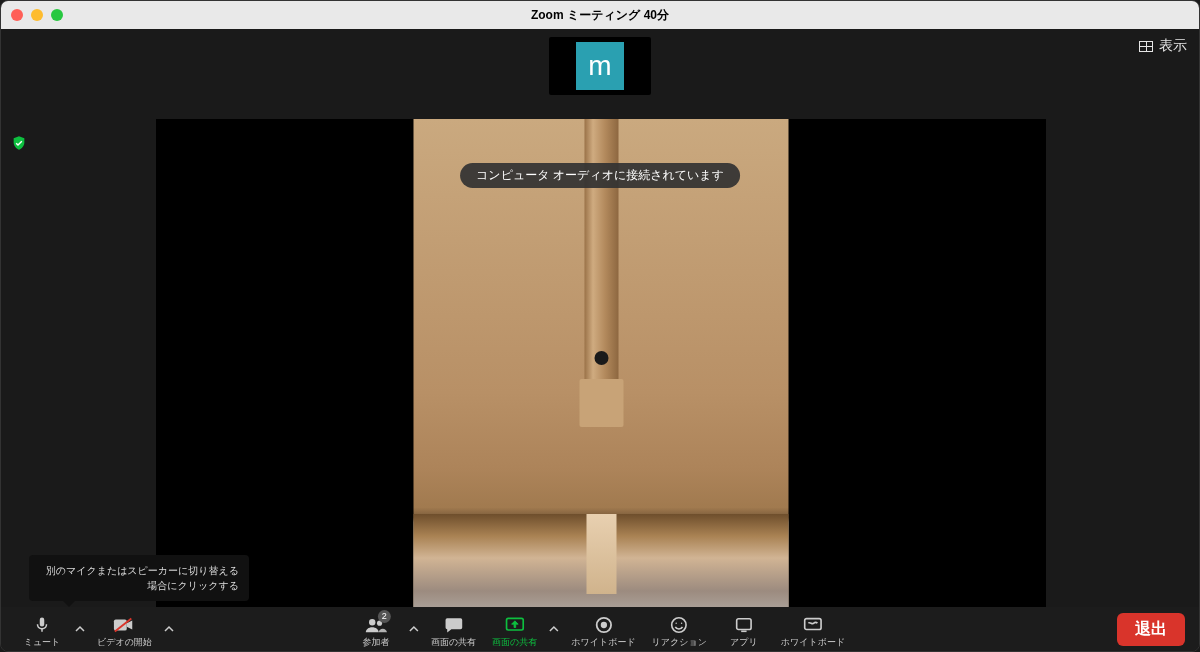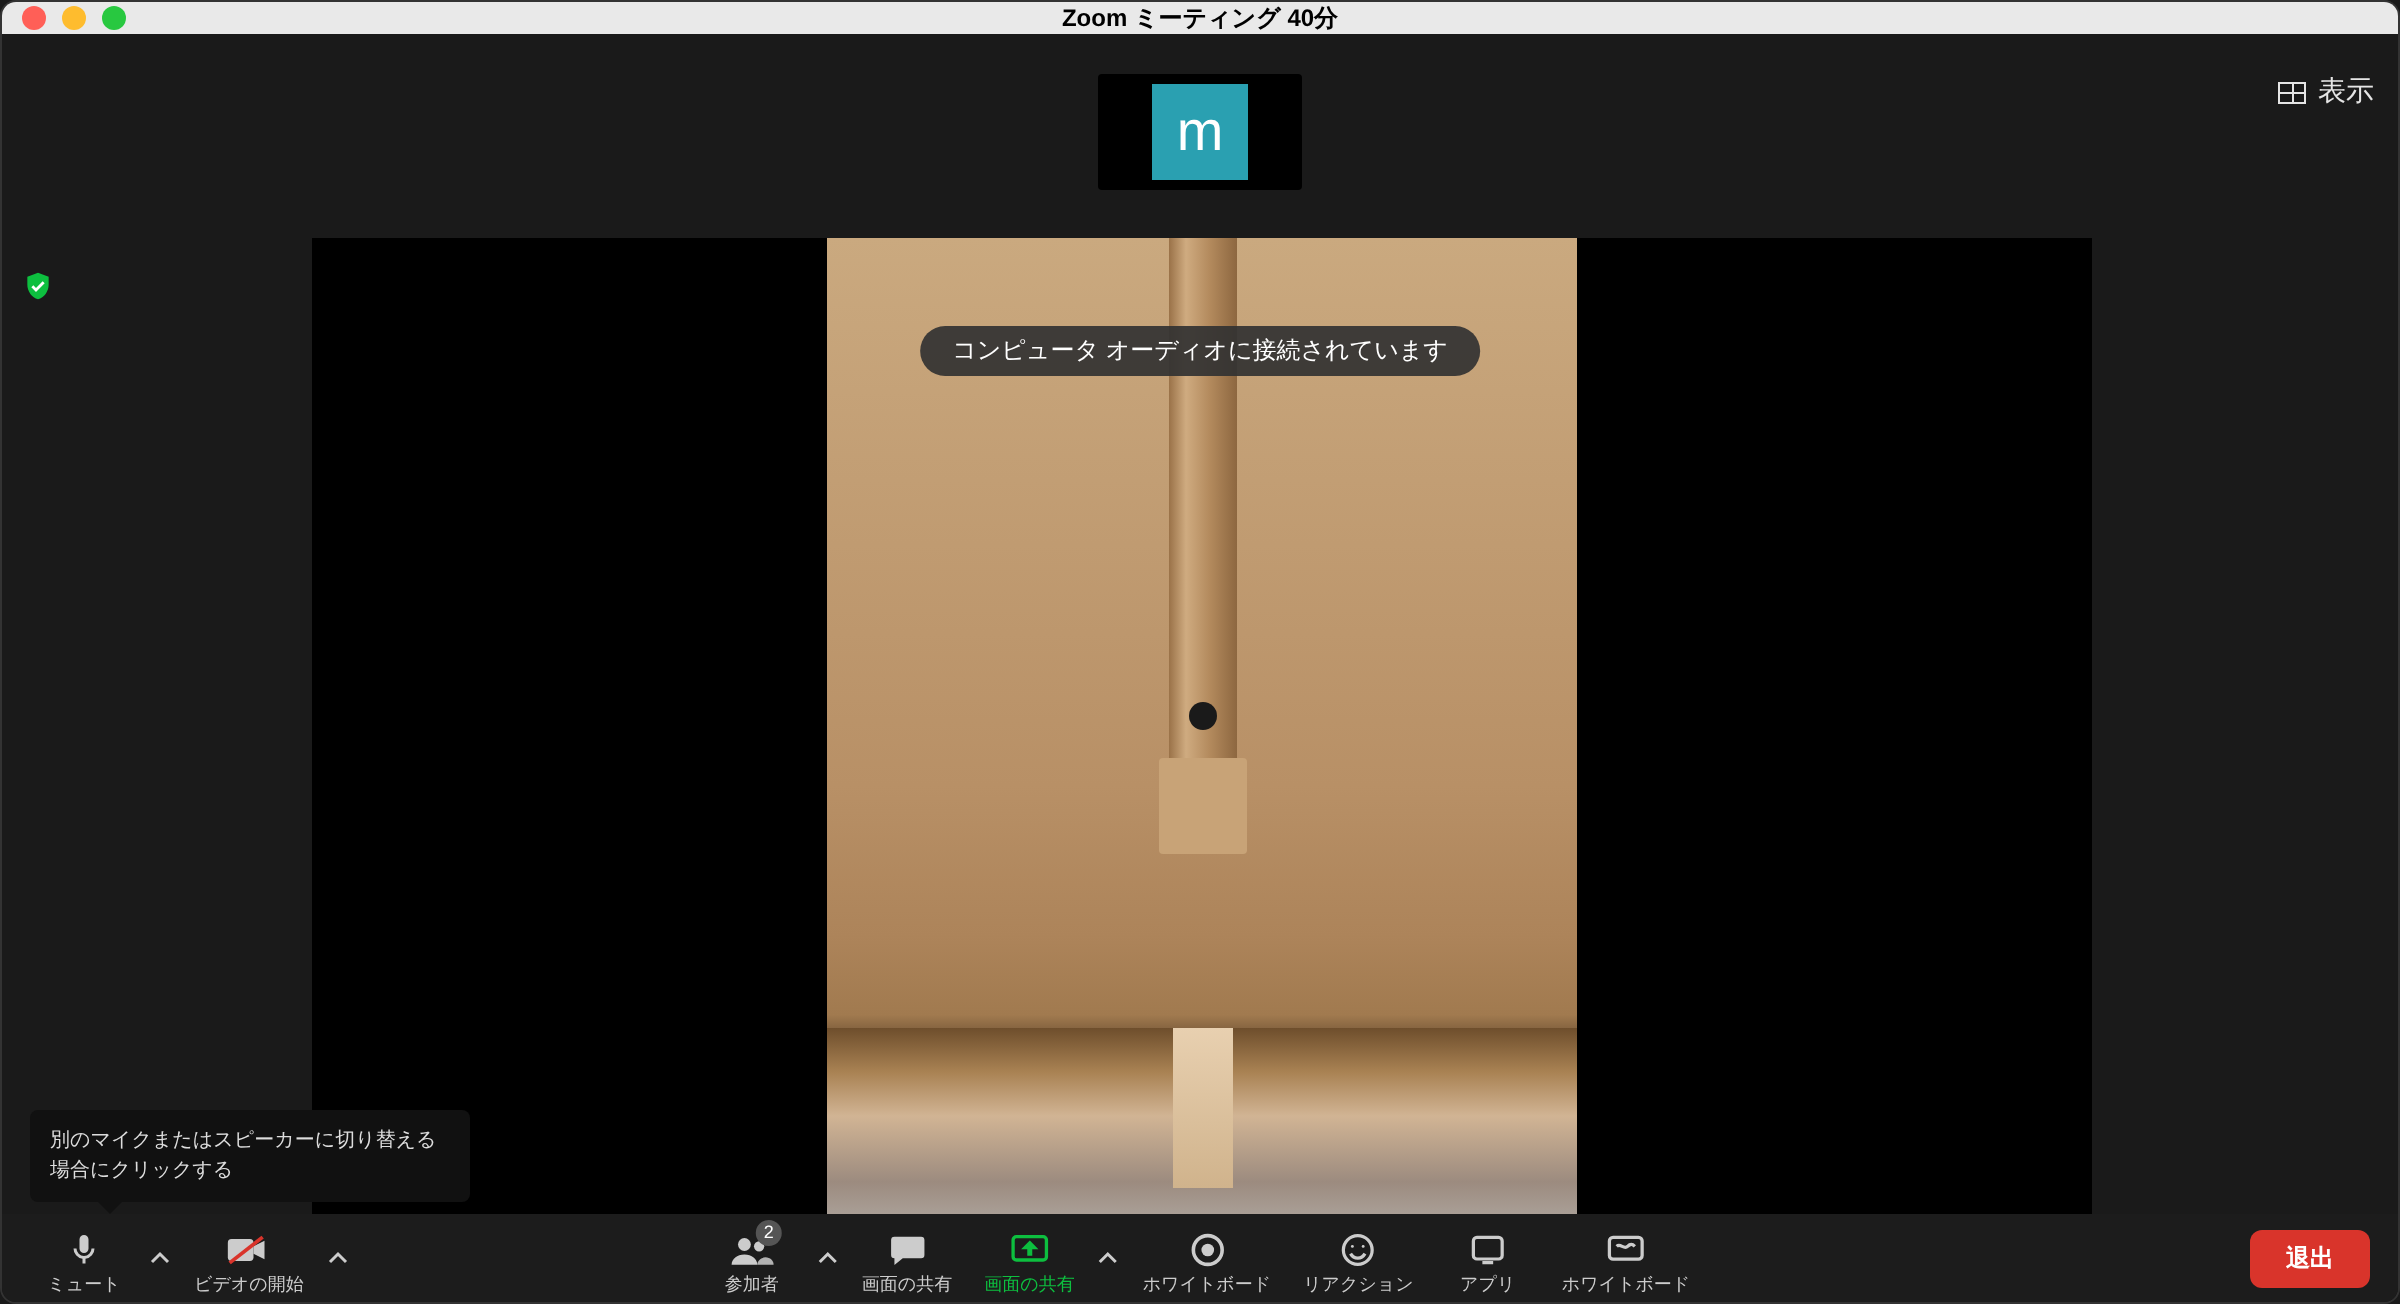--- a/index.html
+++ b/index.html
@@ -1,19 +1,19 @@
 <!DOCTYPE html>
 <html><head>
 <meta charset="utf-8">
 <style>
   * { box-sizing: border-box; margin: 0; padding: 0; }
   html, body { width: 1200px; height: 652px; overflow: hidden; font-family: -apple-system, "Helvetica Neue", Arial, sans-serif; background:#1a1a1a; }
   .window { position: relative; width:1200px; height:652px; background:#1a1a1a; border-radius:8px; overflow:hidden; border:1px solid #333;}
   
-  .titlebar { height:16px; background:#e9e9e9; display:flex; align-items:center; position:relative; }
+  .titlebar { height:28px; background:#e9e9e9; display:flex; align-items:center; position:relative; }
   .traffic { display:flex; gap:8px; margin-left:10px; }
   .tl { width:12px; height:12px; border-radius:50%; }
   .tl.red{background:#ff5f57;} .tl.yellow{background:#febc2e;} .tl.green{background:#28c840;}
   .titlebar-title{ position:absolute; left:0; right:0; text-align:center; font-size:12px; font-weight:600; color:#000; pointer-events:none;}
   
   .content{ position:absolute; top:28px; left:0; right:0; bottom:44px; background:#1a1a1a; }
   
   .thumb-wrap{ position:absolute; top:8px; left:50%; transform:translateX(-50%); width:102px; height:58px; background:#000; border-radius:2px; display:flex; align-items:center; justify-content:center;}
   .thumb-tile{ width:48px; height:48px; background:#2aa0b1; display:flex; align-items:center; justify-content:center; color:#fff; font-size:28px; font-weight:400;}
   
@@ -38,23 +38,23 @@
   .toolbar{ position:absolute; left:0; right:0; bottom:0; height:44px; background:#1c1c1c; display:flex; align-items:center; }
   .left-group{ display:flex; align-items:flex-start; margin-left:14px; gap:4px;}
   .center-group{ position:absolute; left:50%; transform:translateX(-50%); display:flex; align-items:flex-end; gap:4px;}
   .right-group{ position:absolute; right:14px; display:flex; align-items:center;}
   .tbn{ display:flex; flex-direction:column; align-items:center; justify-content:flex-end; color:#ccc; font-size:9px; height:40px; min-width:54px; padding:0 6px; cursor:pointer; position:relative;}
   .tbn .ic{ height:22px; display:flex; align-items:center; justify-content:center;}
   .tbn.green{ color:#0dbf3f; }
   .tbn.green .ic svg{ fill:#0dbf3f; stroke:#0dbf3f;}
   .chev{ width:14px; height:40px; display:flex; align-items:center; justify-content:center; color:#ccc; cursor:pointer; font-size:10px;}
   .badge{ position:absolute; top:1px; right:12px; background:#555; color:#fff; font-size:9px; padding:0 4px; border-radius:7px; line-height:13px; min-width:13px; text-align:center;}
-  .leave{ background:#d9342b; color:#fff; font-size:12px; font-weight:600; padding:6px 18px; border-radius:6px; border:none; cursor:pointer;}
-  
-  .tooltip{ position:absolute; bottom:50px; left:14px; background:#111; color:#ddd; font-size:10px; line-height:1.5; padding:8px 10px; border-radius:4px; max-width:220px;}
+  .leave{ background:#d9342b; color:#fff; font-size:16px; font-weight:600; padding:6px 18px; border-radius:6px; border:none; cursor:pointer;}
+  
+  .tooltip{ position:absolute; bottom:50px; left:28px; background:#111; color:#ddd; font-size:10px; line-height:1.5; padding:8px 10px; border-radius:4px; max-width:220px;text-align:right;}
   .tooltip::after{ content:""; position:absolute; bottom:-6px; left:34px; border:6px solid transparent; border-top-color:#111; border-bottom:none;}
   svg{display:block;}
 </style>
 </head>
 <body>
 
 <div class="window">
 
   <div class="titlebar">
     <div class="traffic">

